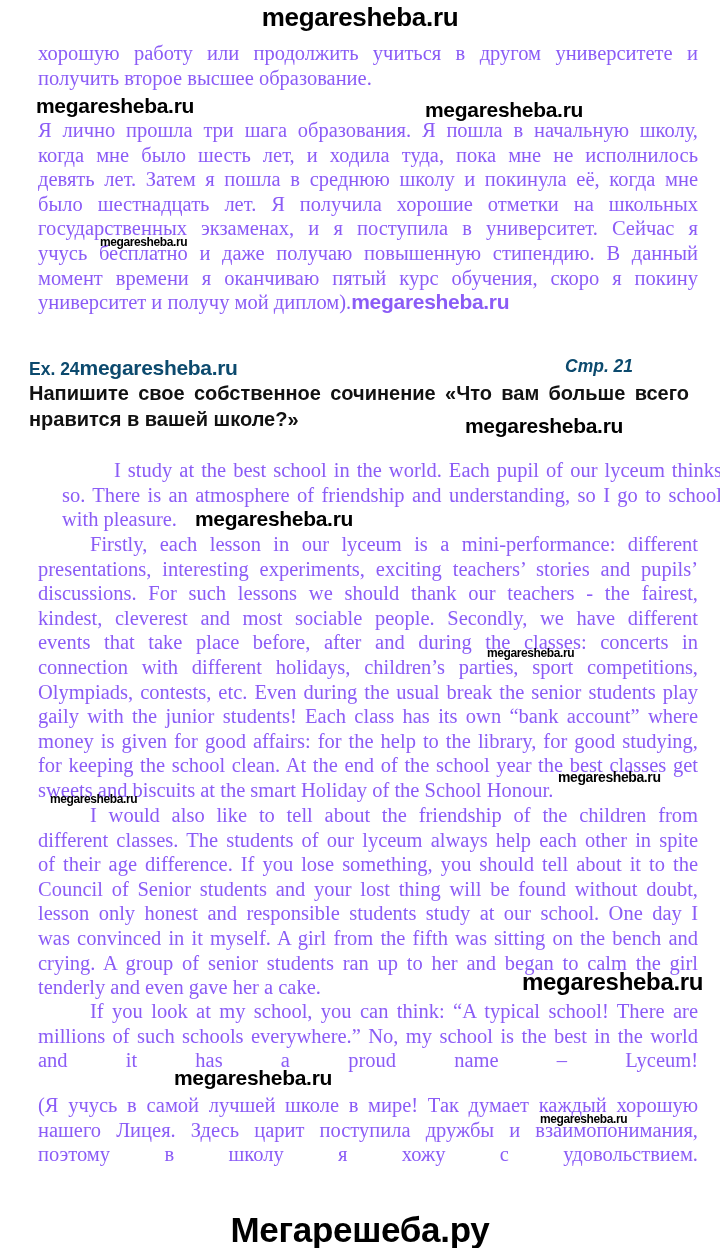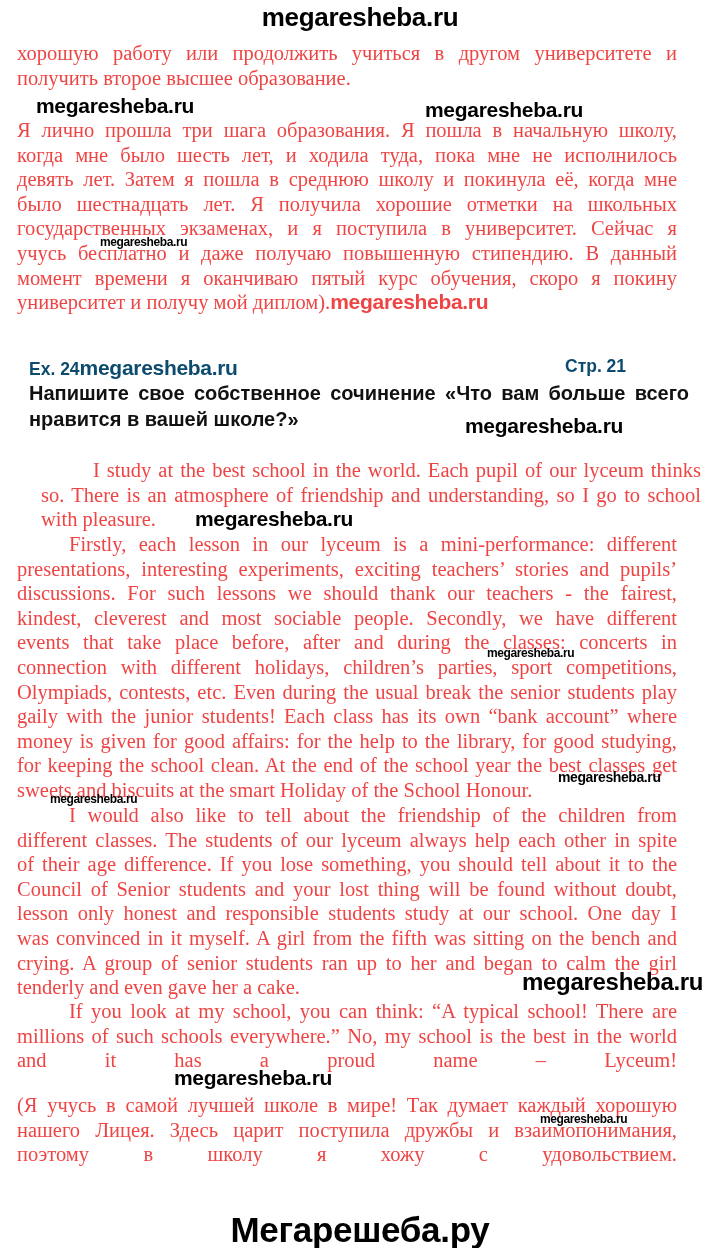--- a/index.html
+++ b/index.html
@@ -23,27 +23,27 @@
       letter-spacing: -0.3px;
     }
     .wm-lg { font-size: 24px; }
     .wm-md { font-size: 21px; }
     .wm-sm { font-size: 12px; letter-spacing: -0.4px; }
     .wm-top { top: 2px; left: 0; width: 720px; text-align: center; font-size: 26px; }
     .wm-bottom { top: 1210px; left: 0; width: 720px; text-align: center; font-size: 35px; }
 
     .para {
       position: absolute;
-      left: 17px;
+      left: 38px;
       width: 660px;
       font-family: "Liberation Serif", serif;
       font-size: 20.5px;
       line-height: 24.6px;
       text-align: justify;
-      color: #ef4444;
+      color: #8b5cf6;
     }
     .para .line {
       display: block;
       text-align: justify;
       text-align-last: justify;
       height: 24.6px;
       white-space: nowrap;
     }
     .para .line.last {
       text-align-last: left;
@@ -72,21 +72,21 @@
     .ex-row {
       position: absolute;
       left: 29px;
       top: 356px;
       width: 660px;
       font-family: "Liberation Sans", sans-serif;
       font-weight: bold;
       font-size: 17.5px;
       color: #0c4a6e;
     }
-    .ex-row .page { position: absolute; left: 536px; top: 0; }
+    .ex-row .page { position: absolute; left: 536px; top: 0; font-style: italic; }
     .inline-wm {
       font-family: "Liberation Sans", sans-serif;
       font-weight: bold;
       font-size: 21px;
       letter-spacing: -0.3px;
     }
   </style>
 </head>
 <body>
 

